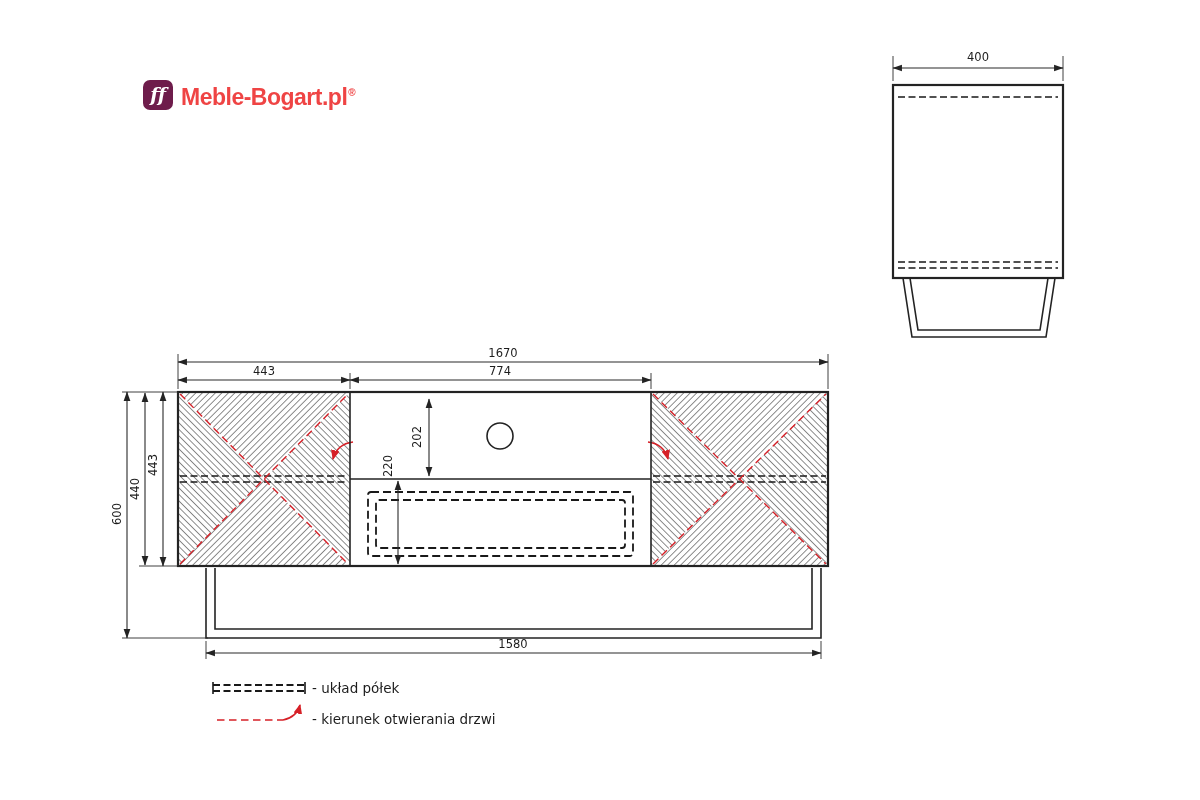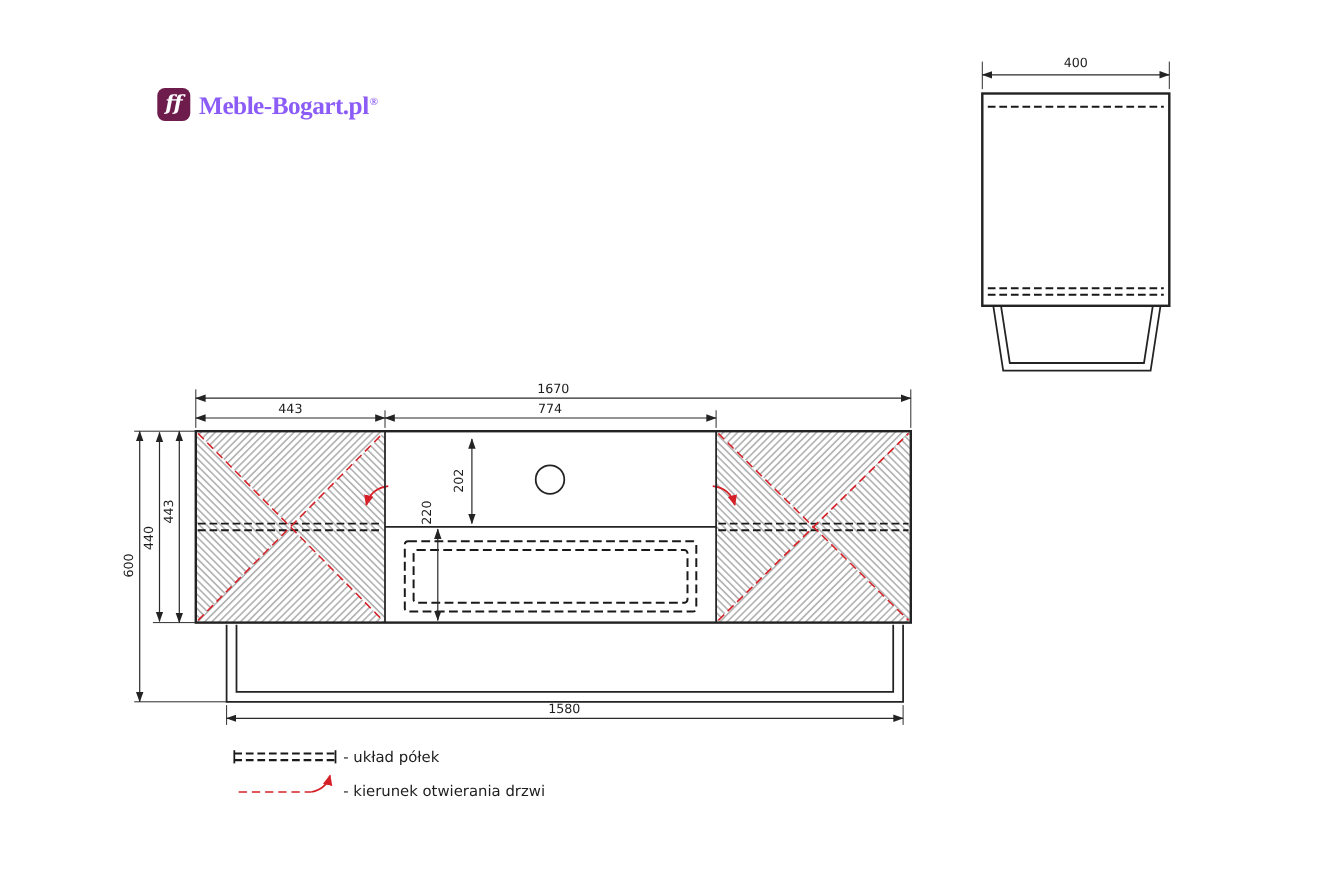--- a/index.html
+++ b/index.html
@@ -22,22 +22,22 @@
 
   
   .dimtxt{font-family:"DejaVu Sans",sans-serif;font-size:11.5px;fill:#1d1d1d;}
   .leg{font-family:"DejaVu Sans",sans-serif;font-size:13.5px;fill:#1d1d1d;}
 
   
   .logo{position:absolute;left:143px;top:78px;display:flex;align-items:center;gap:8px;}
   .logo-icon{width:30px;height:30px;background:#6e1c4b;border-radius:7px;color:#fff;
              display:flex;align-items:center;justify-content:center;
              font-family:"DejaVu Serif",serif;font-style:italic;font-weight:700;font-size:19px;line-height:1;}
-  .logo-text{font-family:Liberation Serif, serif;font-weight:700;font-size:23px;
-             color:#8b5cf6;letter-spacing:-0.5px;line-height:30px;}
+  .logo-text{font-family:Liberation Sans, sans-serif;font-weight:700;font-size:23px;
+             color:#ef4444;letter-spacing:-0.5px;line-height:30px;}
   .logo-text sup{font-size:10px;font-weight:700;vertical-align:super;margin-left:1px;}
 </style>
 </head>
 <body>
 
 <div class="canvas">
 
   <div class="logo">
     <div class="logo-icon">
       <span>ﬀ</span>

